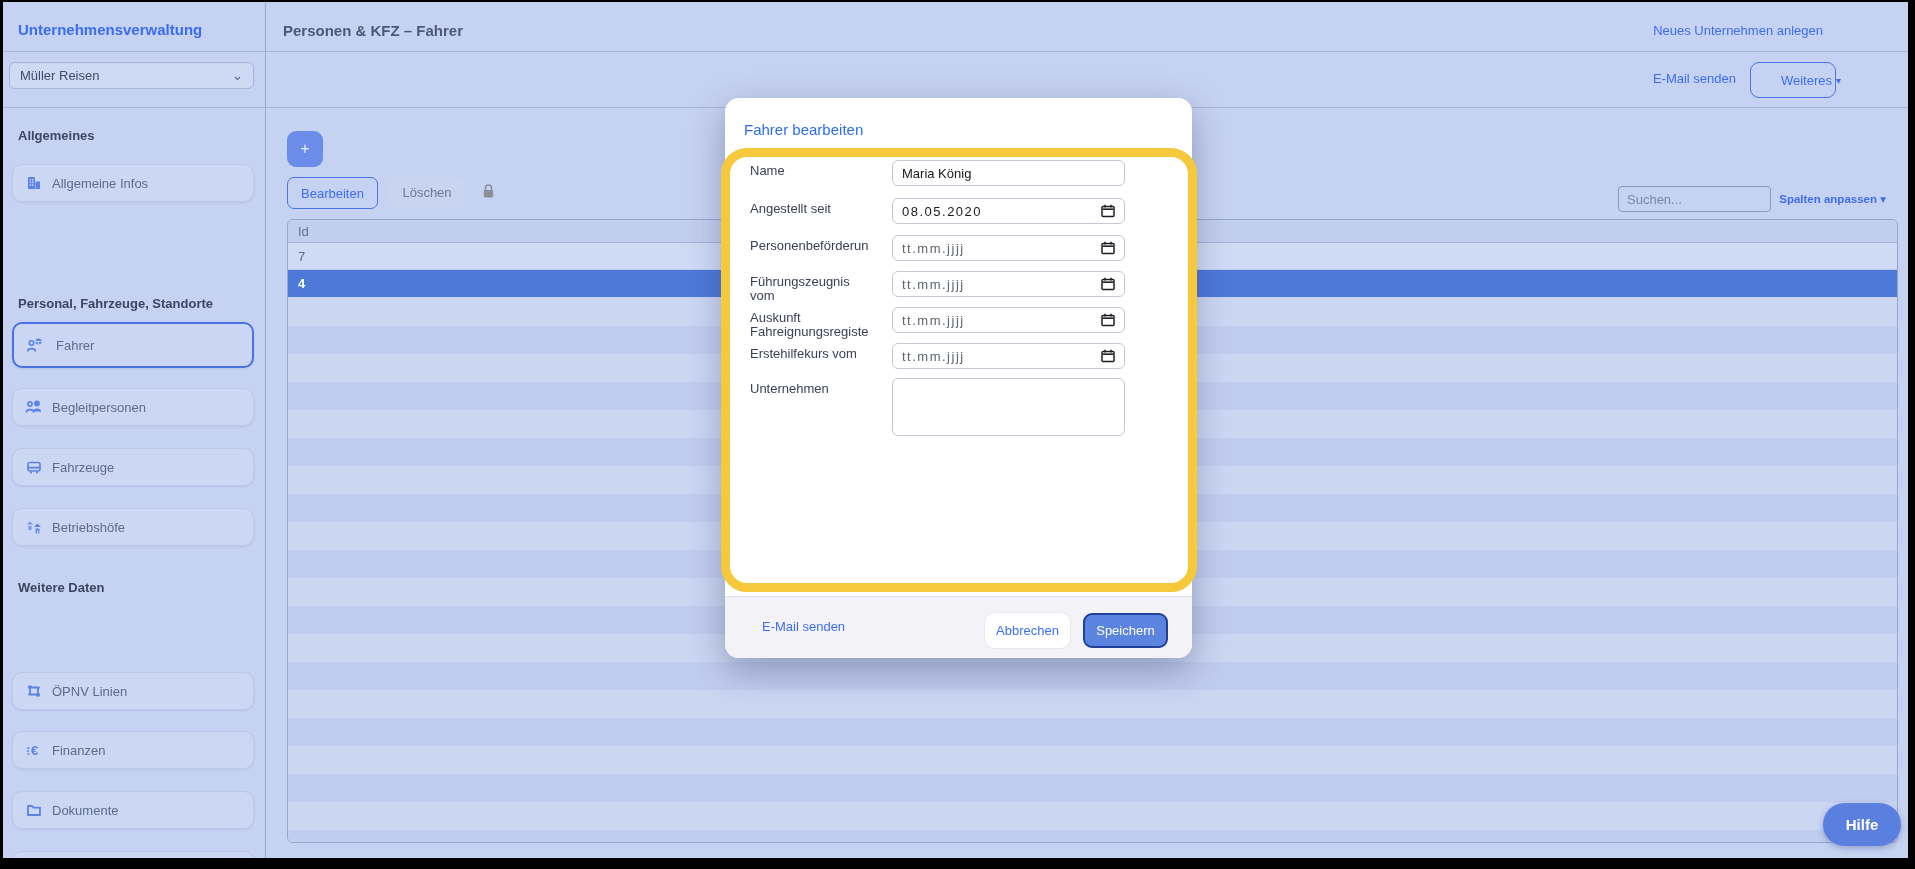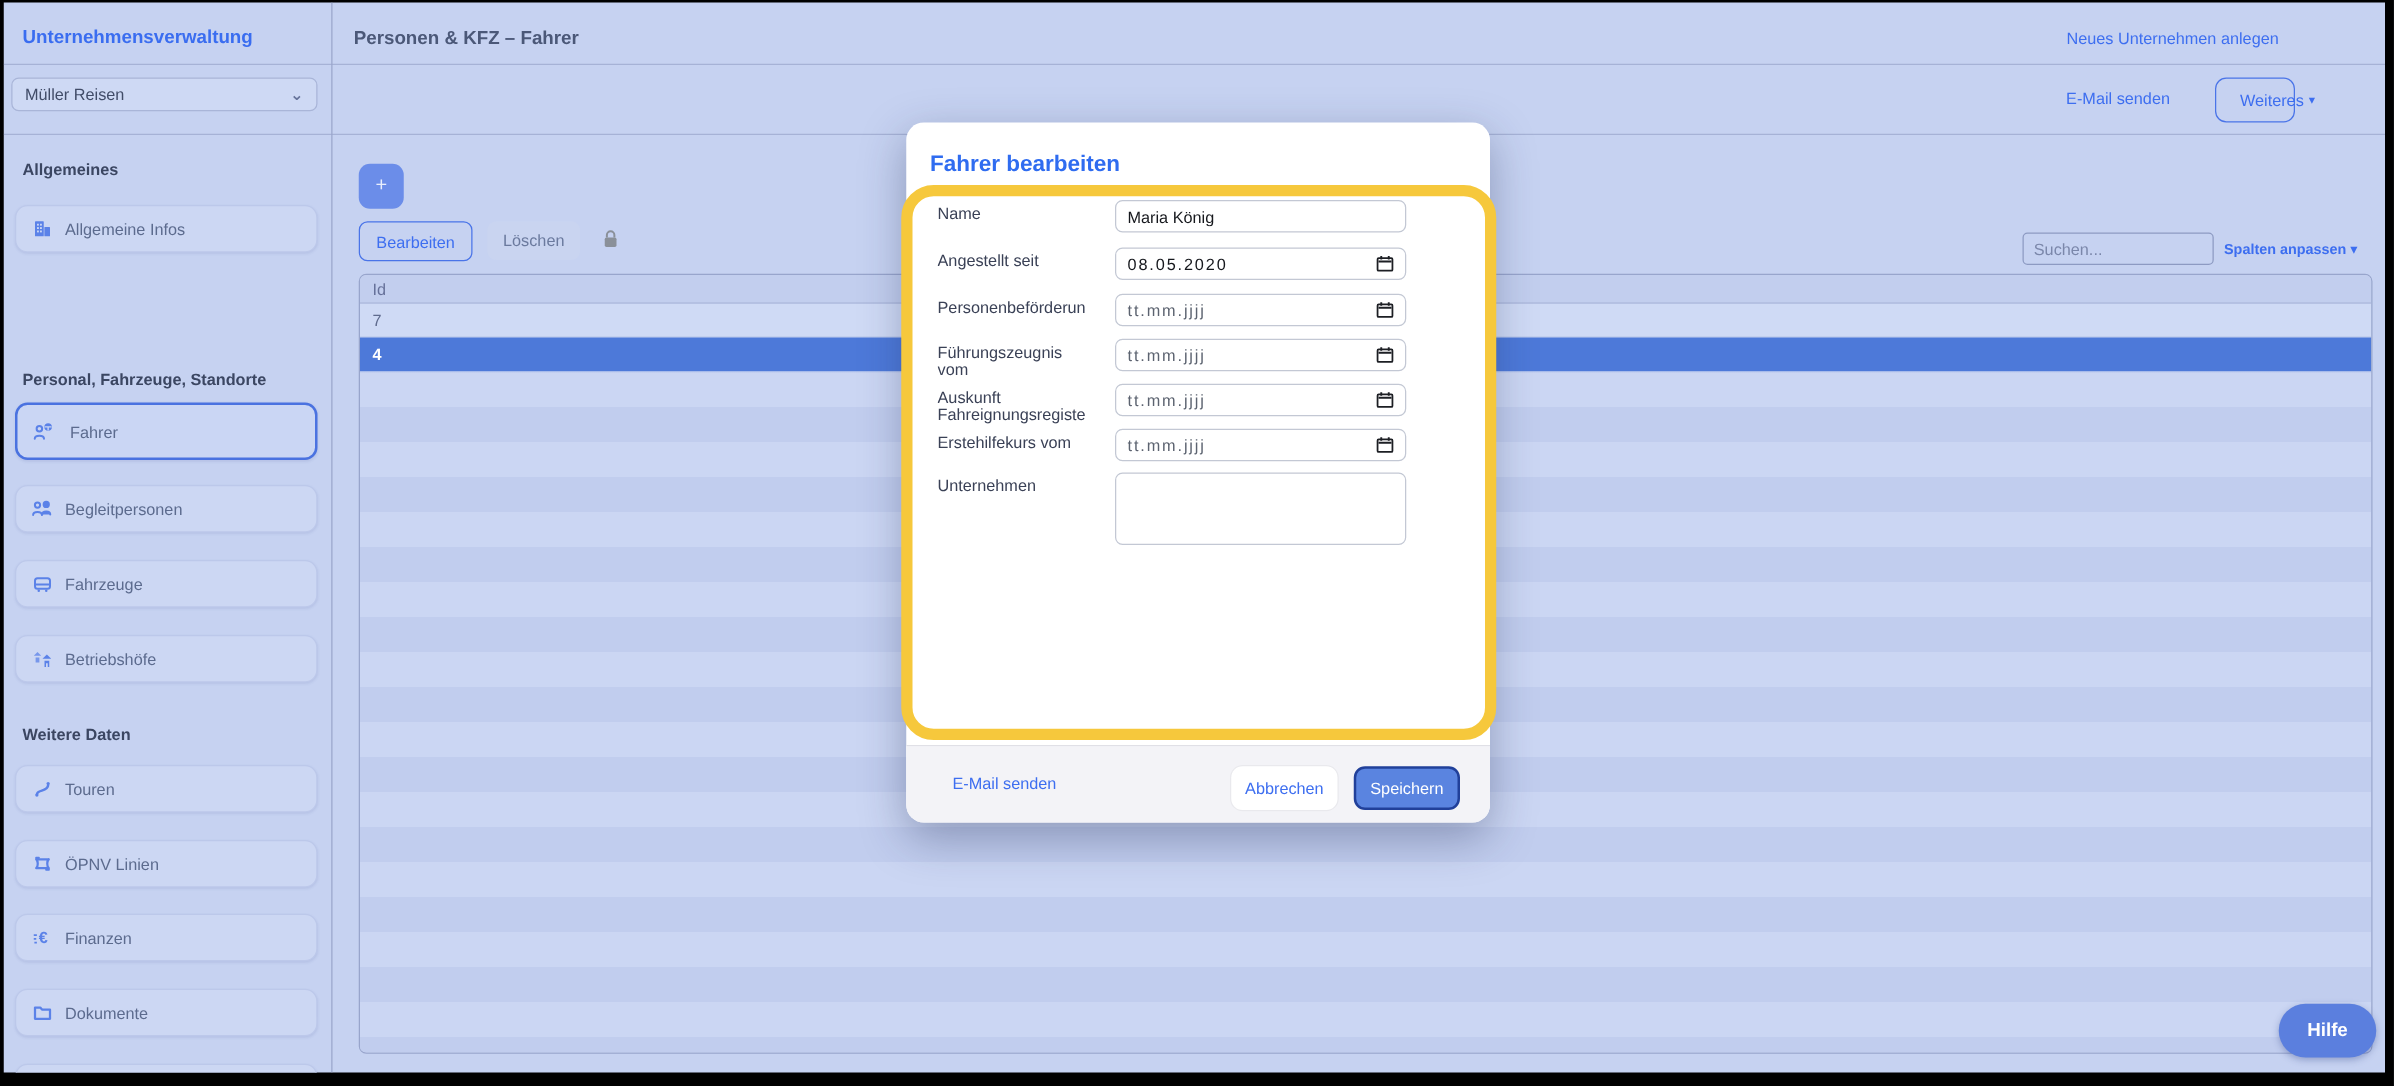--- a/index.html
+++ b/index.html
@@ -29,21 +29,21 @@
   .sb-item.active { height:46px; border:2.5px solid #4a72e0; background:#cad6f4;gap:12px; }
   .sb-item .ico { width:18px; height:16px; flex:0 0 18px; display:flex; align-items:center; justify-content:center; }
   svg.blue { stroke:#5b82e8; fill:none; stroke-width:1.6; stroke-linecap:round; stroke-linejoin:round; }
   svg.bluefill { fill:#5b82e8; stroke:none; }
 
   
   .page-title { position:absolute; left:280px; top:20px; font-size:15px; font-weight:bold; color:#4b5878; }
   .link { color:#3d6ef0; cursor:pointer; }
   .new-company { position:absolute; right:85px; top:21px; font-size:13px;margin-left:21px; }
   .email-top { position:absolute; right:172px; top:69px; font-size:13px; }
-  .btn-weiteres { position:absolute; right:72px; top:60px; width:64px; height:36px;
+  .btn-weiteres { position:absolute; right:72px; top:60px; width:86px; height:36px;
     border:1.5px solid #4a74e8; border-radius:9px; background:transparent; color:#3d6ef0;
     font-size:13px; display:flex; align-items:center; justify-content:center; gap:4px; cursor:pointer;padding-left:36px; }
   .btn-weiteres .chev { font-size:10px; }
 
   
   .content { position:absolute; left:262px; top:105px; right:0; bottom:0; }
   .btn-plus { position:absolute; left:22px; top:24px; width:36px; height:36px; background:#6b8de9;
     border:none; border-radius:9px; color:#e8eefc; font-size:16px; cursor:pointer; }
   .btn-edit { position:absolute; left:22px; top:70px; width:91px; height:32px; background:transparent;
     border:1.5px solid #4a74e8; border-radius:7px; color:#3d6ef0; font-size:13px; cursor:pointer; }
@@ -63,21 +63,21 @@
   .t-row { height:27px; display:flex; align-items:center; padding:0 10px; font-size:13px;
     color:#5f6b8e; cursor:pointer; }
   .t-row.r0 { background:#cfdaf5; border-bottom:1px solid #bfcbec; }
   .t-row.sel { background:#4d79d9; color:#fff; font-weight:bold; }
   .stripes { position:absolute; left:0; right:0; top:78px; bottom:0;
     background:repeating-linear-gradient(to bottom,#cbd6f3 0 28px,#c1cdee 28px 56px); }
 
   
   .modal { position:absolute; left:725px; top:98px; width:467px; height:560px; background:#fff;
     border-radius:14px; box-shadow:0 12px 36px rgba(30,40,80,.35); z-index:10; }
-  .modal-title { position:absolute; left:19px; top:23px; font-size:18px; font-weight:bold; color:#2f6cf0; }
+  .modal-title { position:absolute; left:19px; top:23px; font-size:15px; font-weight:normal; color:#2f6cf0; }
   .hl-box { position:absolute; left:-4px; top:50px; width:476px; height:444px;
     border:9px solid #f6c83c; border-radius:26px; pointer-events:none; }
   .f-row { position:absolute; left:25px; width:420px; }
   .f-label { position:absolute; left:0; top:4px; width:118px; max-height:30px; overflow:hidden;
     font-size:13px; line-height:14px; color:#3a4156; white-space:normal; word-break:keep-all; }
   .f-input { position:absolute; left:142px; top:0; width:233px; height:26px; border:1px solid #c3c8d4;
     border-radius:6px; background:#fff; padding:0 9px; font-size:13px; color:#16181d; font-family:inherit; }
   .f-input.date { letter-spacing:1.5px; padding-right:28px; }
   .f-input.date::placeholder { color:#5c6370; }
   .cal { position:absolute; left:351px; top:6px; pointer-events:none; }
@@ -177,30 +177,20 @@
             <path d="M12.5 4.5 L16 8 H9 Z"></path>
             <path d="M10.6 9.5 h3.8 v5 h-3.8 Z"></path>
             <path d="M11.8 11.5 h1.4 v3 h-1.4 Z" fill="#cad6f4"></path>
           </svg>
       </span>
       <span>Betriebshöfe</span>
     </div>
 
     <div class="sb-sec" style="top:578px">Weitere Daten</div>
 
-    <div class="sb-item" style="top:610px">
-      <span class="ico">
-        <svg class="blue" width="16" height="16" viewBox="0 0 16 16" style="stroke-width:2">
-            <path d="M3.5 12.5 C3.5 8.5 12.5 10.5 12.5 5"></path>
-            <circle cx="3.5" cy="13" r="1.3" fill="#5b82e8" stroke="none"></circle>
-            <circle cx="12.5" cy="3.8" r="1.3" fill="#5b82e8" stroke="none"></circle>
-          </svg>
-      </span>
-      <span>Touren</span>
-    </div>
 
     <div class="sb-item" style="top:670px">
       <span class="ico">
         <svg class="blue" width="16" height="16" viewBox="0 0 16 16" style="stroke-width:1.8">
             <path d="M3 4.5 h10 M3 11.5 h10 M3 4.5 C4.6 6 4.6 10 3 11.5 M13 4.5 C11.4 6 11.4 10 13 11.5"></path>
             <line x1="3" y1="3.3" x2="5" y2="3.3"></line>
             <line x1="11" y1="12.7" x2="13" y2="12.7"></line>
           </svg>
       </span>
       <span>ÖPNV Linien</span>

